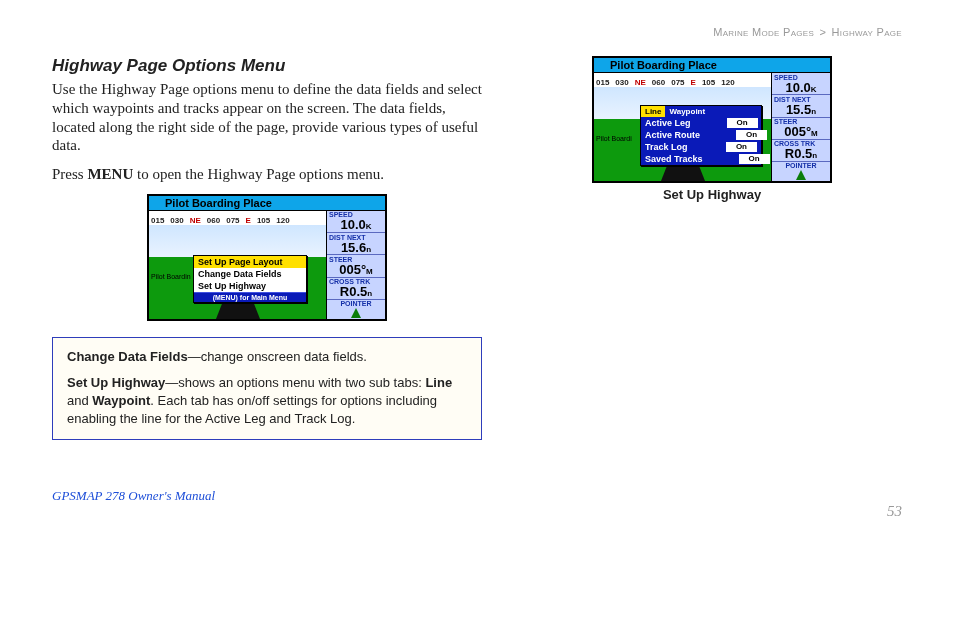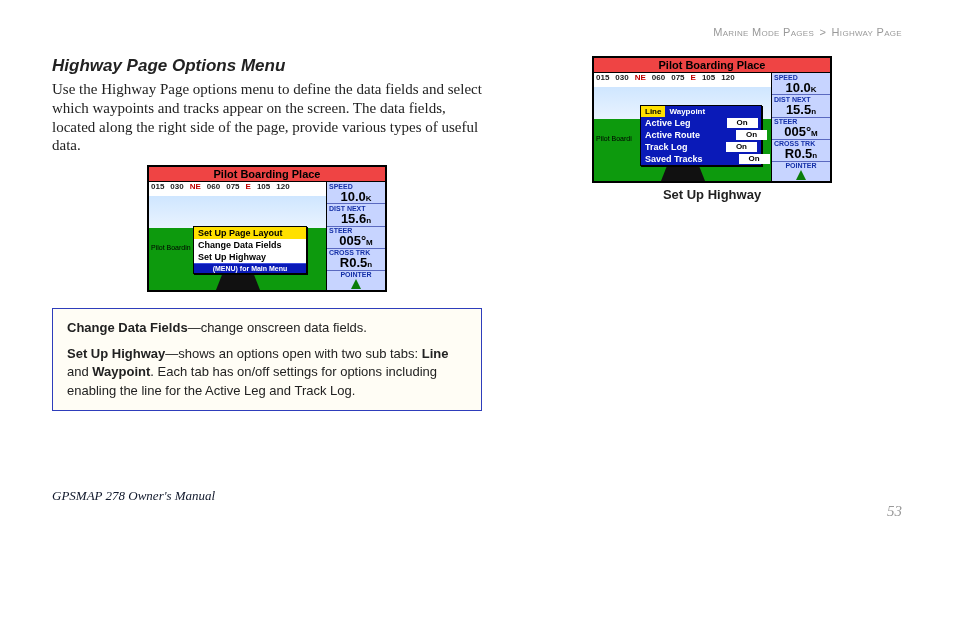--- a/index.html
+++ b/index.html
@@ -67,46 +67,45 @@
   }
   .gps-screen {
     width: 240px;
     border: 2px solid #000;
     background: #00a000;
     position: relative;
     font-family: Arial, Helvetica, sans-serif;
     box-sizing: border-box;
   }
   .gps-title {
-    background: #ef4444;
+    background: #0ea5e9;
     color: #000;
     font-weight: bold;
     font-size: 11px;
-    text-align: center;
-    padding: 1px 4px;
+    padding: 1px 16px;
     border-bottom: 1px solid #000;
   }
   .gps-main {
     display: flex;
     flex-direction: row;
     height: 108px;
   }
   .gps-left {
     flex: 1;
     position: relative;
     overflow: hidden;
   }
   .compass-strip {
     position: absolute;
     top: 0; left: 0; right: 0;
     height: 14px;
     background: #fff;
     border-bottom: 1px solid #000;
     display: flex;
-    align-items: flex-start;
+    align-items: flex-end;
     font-size: 8px;
     font-weight: bold;
     gap: 6px;
     padding: 0 2px;
     white-space: nowrap;
     overflow: hidden;
   }
   .compass-strip .card { color: #c00000; }
   .horizon {
     position: absolute;
@@ -247,21 +246,21 @@
   .note-box p { margin: 0 0 8px 0; }
   .note-box p:last-child { margin-bottom: 0; }
   .note-box .strong { font-weight: bold; }
   .footer-left {
     position: absolute;
     bottom: 28px;
     left: 52px;
     font-family: "Times New Roman", serif;
     font-style: italic;
     font-size: 13px;
-    color: #0f172a;
+    color: #1d4ed8;
   }
   .footer-right {
     position: absolute;
     bottom: 12px;
     right: 52px;
     font-family: "Times New Roman", serif;
     font-style: italic;
     font-size: 15px;
     color: #999;
   }
@@ -274,20 +273,23 @@
   <div class="breadcrumb">
     <span>Marine Mode Pages</span>
     <span class="sep">&gt;</span>
     <span>Highway Page</span>
   </div>
 
   <div class="columns">
     <div class="col-left">
       <h2 class="section-title">Highway Page Options Menu</h2>
       <p class="body">Use the Highway Page options menu to define the data fields and select which waypoints and tracks appear on the screen. The data fields, located along the right side of the page, provide various types of useful data.</p>
+      <p class="body">
+        <span>Press </span><span class="strong">MENU</span><span> to open the Highway Page options menu.</span>
+      </p>
 
       <div class="fig-center">
 
         <div class="gps-screen">
           <div class="gps-title">Pilot Boarding Place</div>
           <div class="gps-main">
             <div class="gps-left">
               <div class="compass-strip">
                 <span>015</span>
                 <span>030</span>
@@ -335,21 +337,21 @@
             </div>
           </div>
         </div>
       </div>
 
       <div class="note-box">
         <p>
           <span class="strong">Change Data Fields</span><span>—change onscreen data fields.</span>
         </p>
         <p>
-          <span class="strong">Set Up Highway</span><span>—shows an options open with two sub tabs: </span><span class="strong">Line</span><span> and </span><span class="strong">Waypoint</span><span>. Each tab has on/off settings for options including enabling the line for the Active Leg and Track Log.</span>
+          <span class="strong">Set Up Highway</span><span>—shows an options menu with two sub tabs: </span><span class="strong">Line</span><span> and </span><span class="strong">Waypoint</span><span>. Each tab has on/off settings for options including enabling the line for the Active Leg and Track Log.</span>
         </p>
       </div>
     </div>
 
     <div class="col-right">
 
       <div class="gps-screen">
         <div class="gps-title">Pilot Boarding Place</div>
         <div class="gps-main">
           <div class="gps-left">

